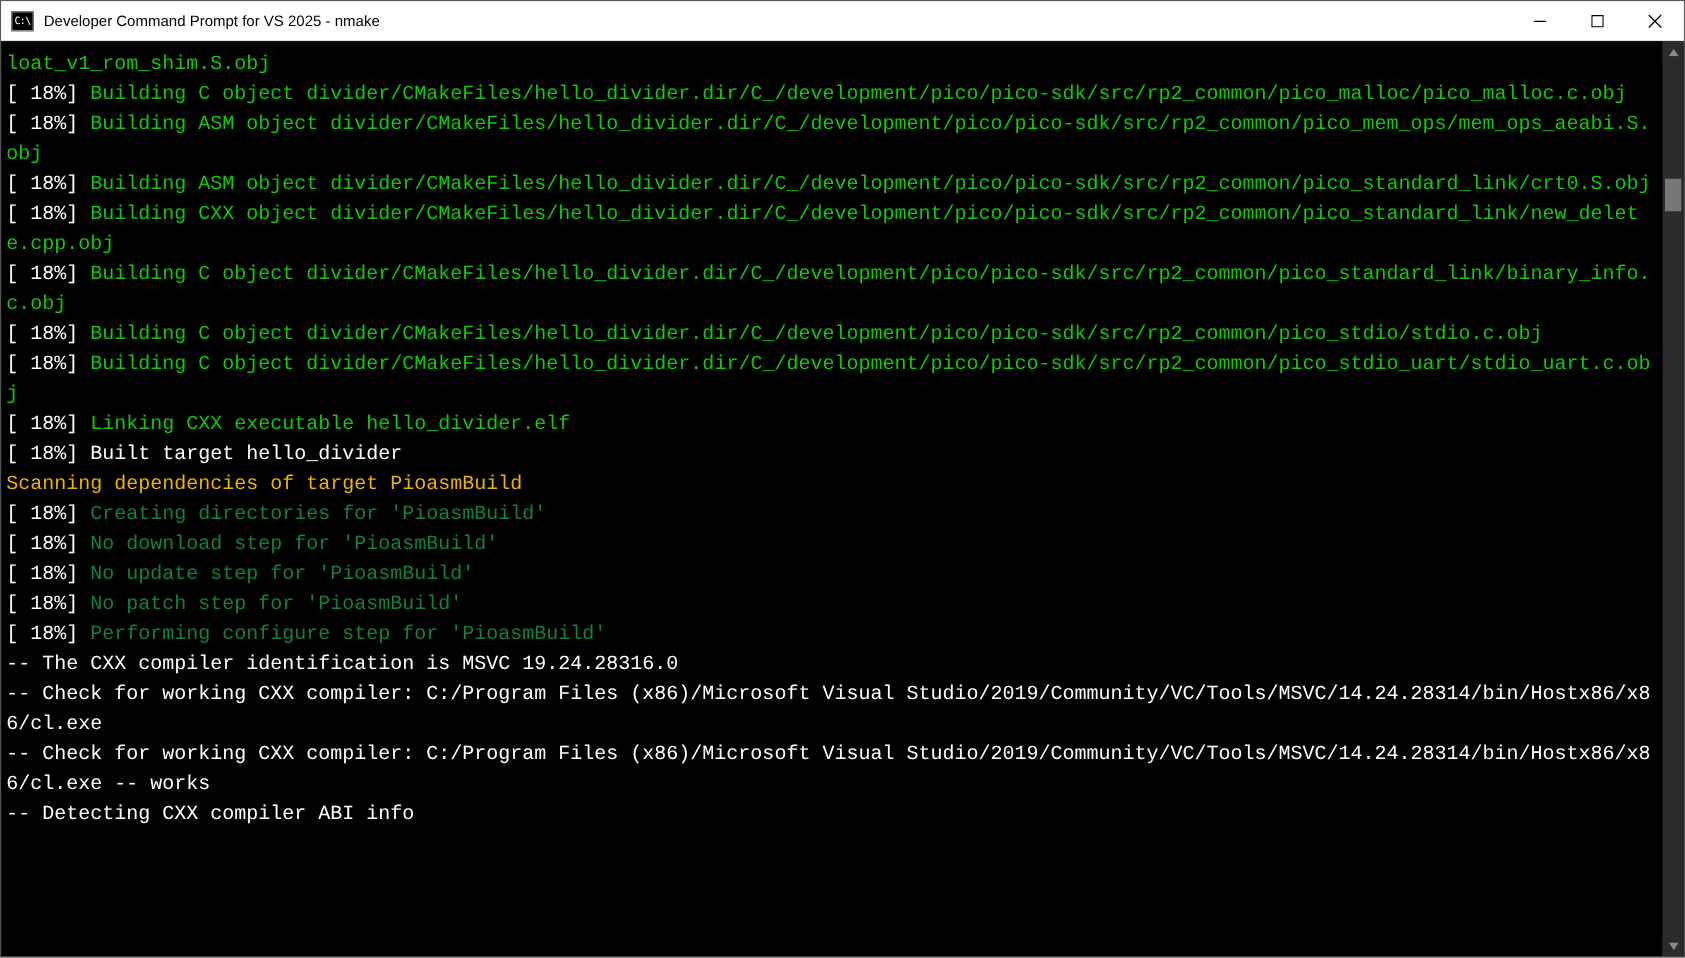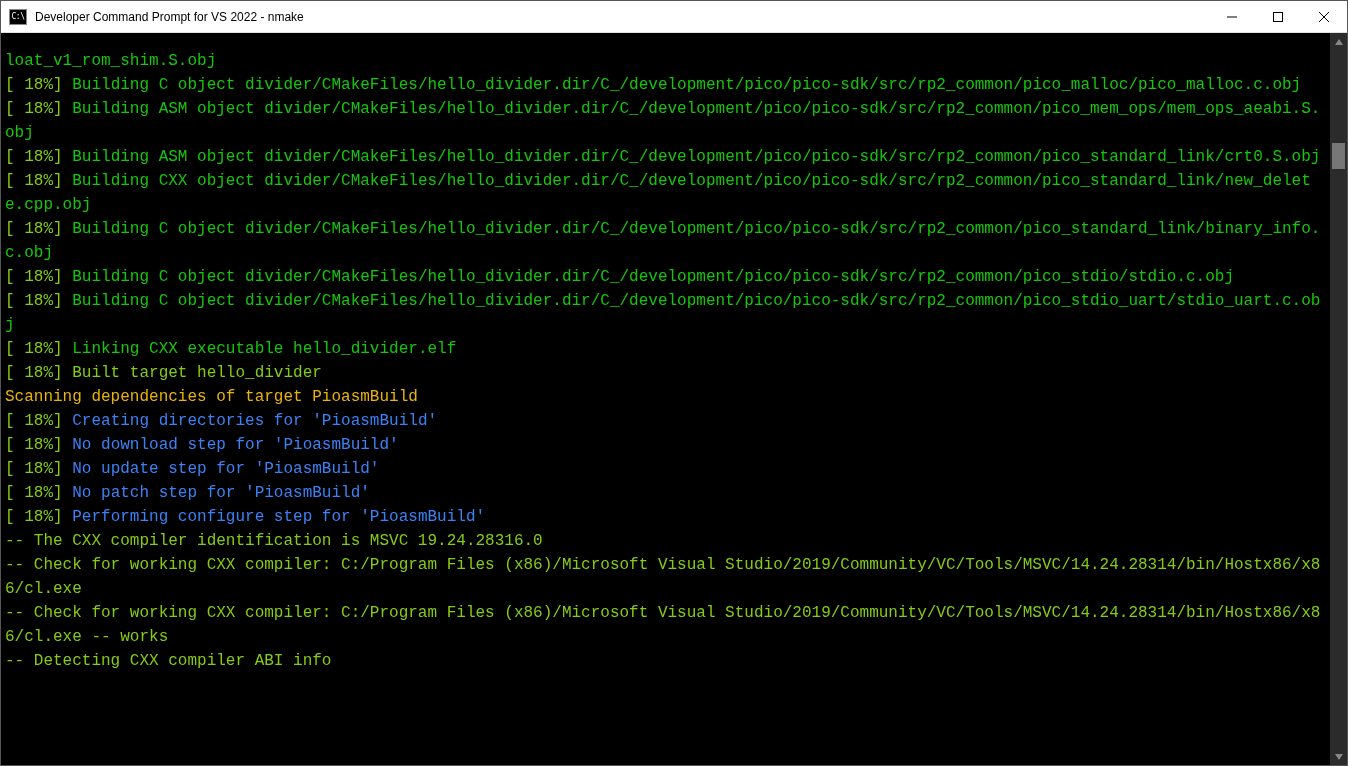--- a/index.html
+++ b/index.html
@@ -69,21 +69,21 @@
     background: #000;
     display: flex;
   }
   .terminal {
     flex: 1;
     background: #000000;
     color: #cccccc;
     font-family: Consolas, "Courier New", monospace;
     font-size: 16px;
     line-height: 24px;
-    padding: 16px 4px;
+    padding: 6px 4px;
     overflow: hidden;
     white-space: pre-wrap;
     word-break: break-all;
   }
   .scrollbar {
     width: 17px;
     background: #2b2b2b;
     position: relative;
   }
   .scroll-arrow {
@@ -102,32 +102,32 @@
   .scroll-thumb {
     position: absolute;
     left: 2px;
     width: 13px;
     top: 110px;
     height: 26px;
     background: #777;
     cursor: pointer;
   }
   .line { display: block; }
-  .c-white { color: #84cc16; }
+  .c-white { color: #ffffff; }
   .c-green { color: #16c60c; }
-  .c-blue  { color: #3b82f6; margin-top: 28px; }
+  .c-blue  { color: #15803d; margin-top: 28px; }
   .c-magenta { color: #eab308; }
 </style>
 </head>
 <body>
 
 <div class="window">
   <div class="titlebar">
     <span class="titlebar-icon">C:\</span>
-    <span class="titlebar-title">Developer Command Prompt for VS 2022 - nmake</span>
+    <span class="titlebar-title">Developer Command Prompt for VS 2025 - nmake</span>
     <div class="titlebar-buttons">
       <button class="titlebar-btn">
         <svg viewBox="0 0 10 10">
             <line x1="0" y1="5" x2="10" y2="5" stroke="#000" stroke-width="1"></line>
           </svg>
       </button>
       <button class="titlebar-btn">
         <svg viewBox="0 0 10 10">
             <rect x="0.5" y="0.5" width="9" height="9" fill="none" stroke="#000" stroke-width="1"></rect>
           </svg>

